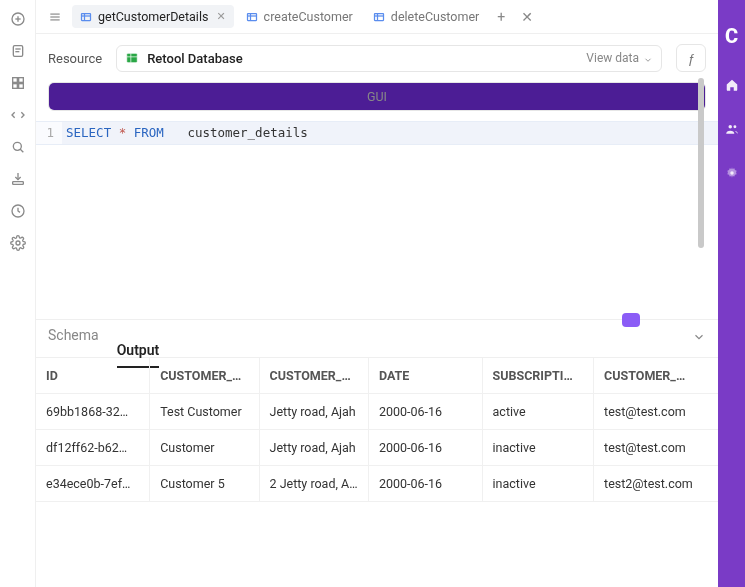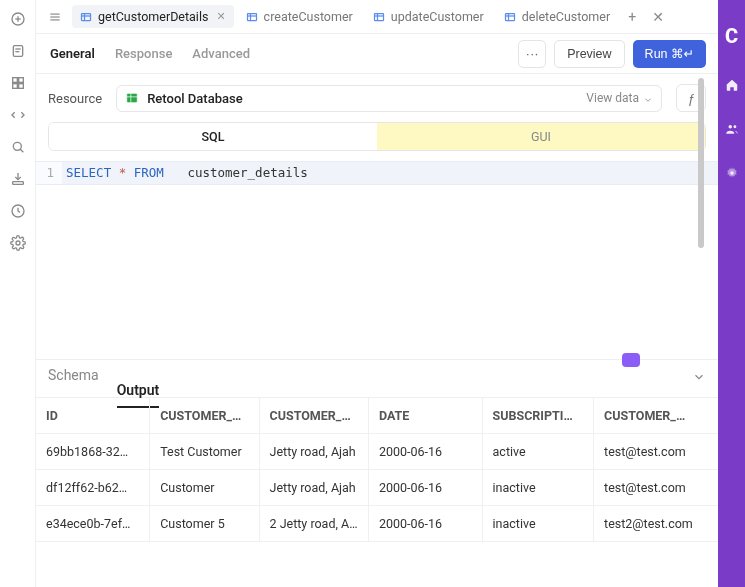--- a/index.html
+++ b/index.html
@@ -196,21 +196,21 @@
       border: 1px solid #e6e6e6;
       border-radius: 6px;
       overflow: hidden;
     }
     .seg {
       flex: 1;
       text-align: center;
       padding: 6px 0;
       font-size: 12.5px;
       color: #888;
-      background: #fef9c3;
+      background: #4c1d95;
       cursor: pointer;
     }
     .seg.active { background: #fff; color: #222; font-weight:500;}
     .code-editor {
       position: relative;
       margin-top: 10px;
       font-family: ui-monospace, Menlo, Consolas, monospace;
       font-size: 12.5px;
       height: 180px;
     }
@@ -408,48 +408,26 @@
       <span>createCustomer</span>
     </div>
     <div class="tab">
       <span class="table-icon">
           <svg width="12" height="12" viewBox="0 0 24 24" fill="none" stroke="currentColor" stroke-width="2.5">
             <rect x="3" y="5" width="18" height="14" rx="1"></rect>
             <line x1="3" y1="10" x2="21" y2="10"></line>
             <line x1="9" y1="5" x2="9" y2="19"></line>
           </svg>
         </span>
-      <span>updateCustomer</span>
-    </div>
-    <div class="tab">
-      <span class="table-icon">
-          <svg width="12" height="12" viewBox="0 0 24 24" fill="none" stroke="currentColor" stroke-width="2.5">
-            <rect x="3" y="5" width="18" height="14" rx="1"></rect>
-            <line x1="3" y1="10" x2="21" y2="10"></line>
-            <line x1="9" y1="5" x2="9" y2="19"></line>
-          </svg>
-        </span>
       <span>deleteCustomer</span>
     </div>
     <div class="add-tab">+</div>
     <div class="close-panel">✕</div>
   </div>
 
-  <div class="sub-tabs">
-    <div class="sub-tab active">General</div>
-    <div class="sub-tab">Response</div>
-    <div class="sub-tab">Advanced</div>
-    <div class="actions">
-      <button class="btn-kebab">···</button>
-      <button class="btn-preview">Preview</button>
-      <button class="btn-run">
-          <span>Run ⌘↵</span>
-        </button>
-    </div>
-  </div>
 
   <div class="editor-area">
     <div class="resource-row">
       <span class="label">Resource</span>
       <div class="resource-select">
         <span class="db-icon">
             <svg width="14" height="14" viewBox="0 0 24 24" fill="currentColor">
               <rect x="3" y="4" width="18" height="16" rx="2" fill="#2aa746"></rect>
               <rect x="3" y="4" width="18" height="16" rx="2" fill="none" stroke="#fff" stroke-width="1.2"></rect>
               <line x1="3" y1="10" x2="21" y2="10" stroke="#fff" stroke-width="1.2"></line>
@@ -461,21 +439,20 @@
           <span>View data</span>
           <svg width="10" height="10" viewBox="0 0 24 24" fill="none" stroke="currentColor" stroke-width="2">
               <polyline points="6 9 12 15 18 9"></polyline>
             </svg>
         </span>
       </div>
       <button class="fx-btn">ƒ</button>
     </div>
 
     <div class="mode-seg">
-      <div class="seg active">SQL</div>
       <div class="seg">GUI</div>
     </div>
 
     <div class="code-editor">
       <div class="code-line">
         <div class="gutter">1</div>
         <div class="code-content">
           <span class="kw">SELECT</span>
           <span> </span>
           <span class="star">*</span>

